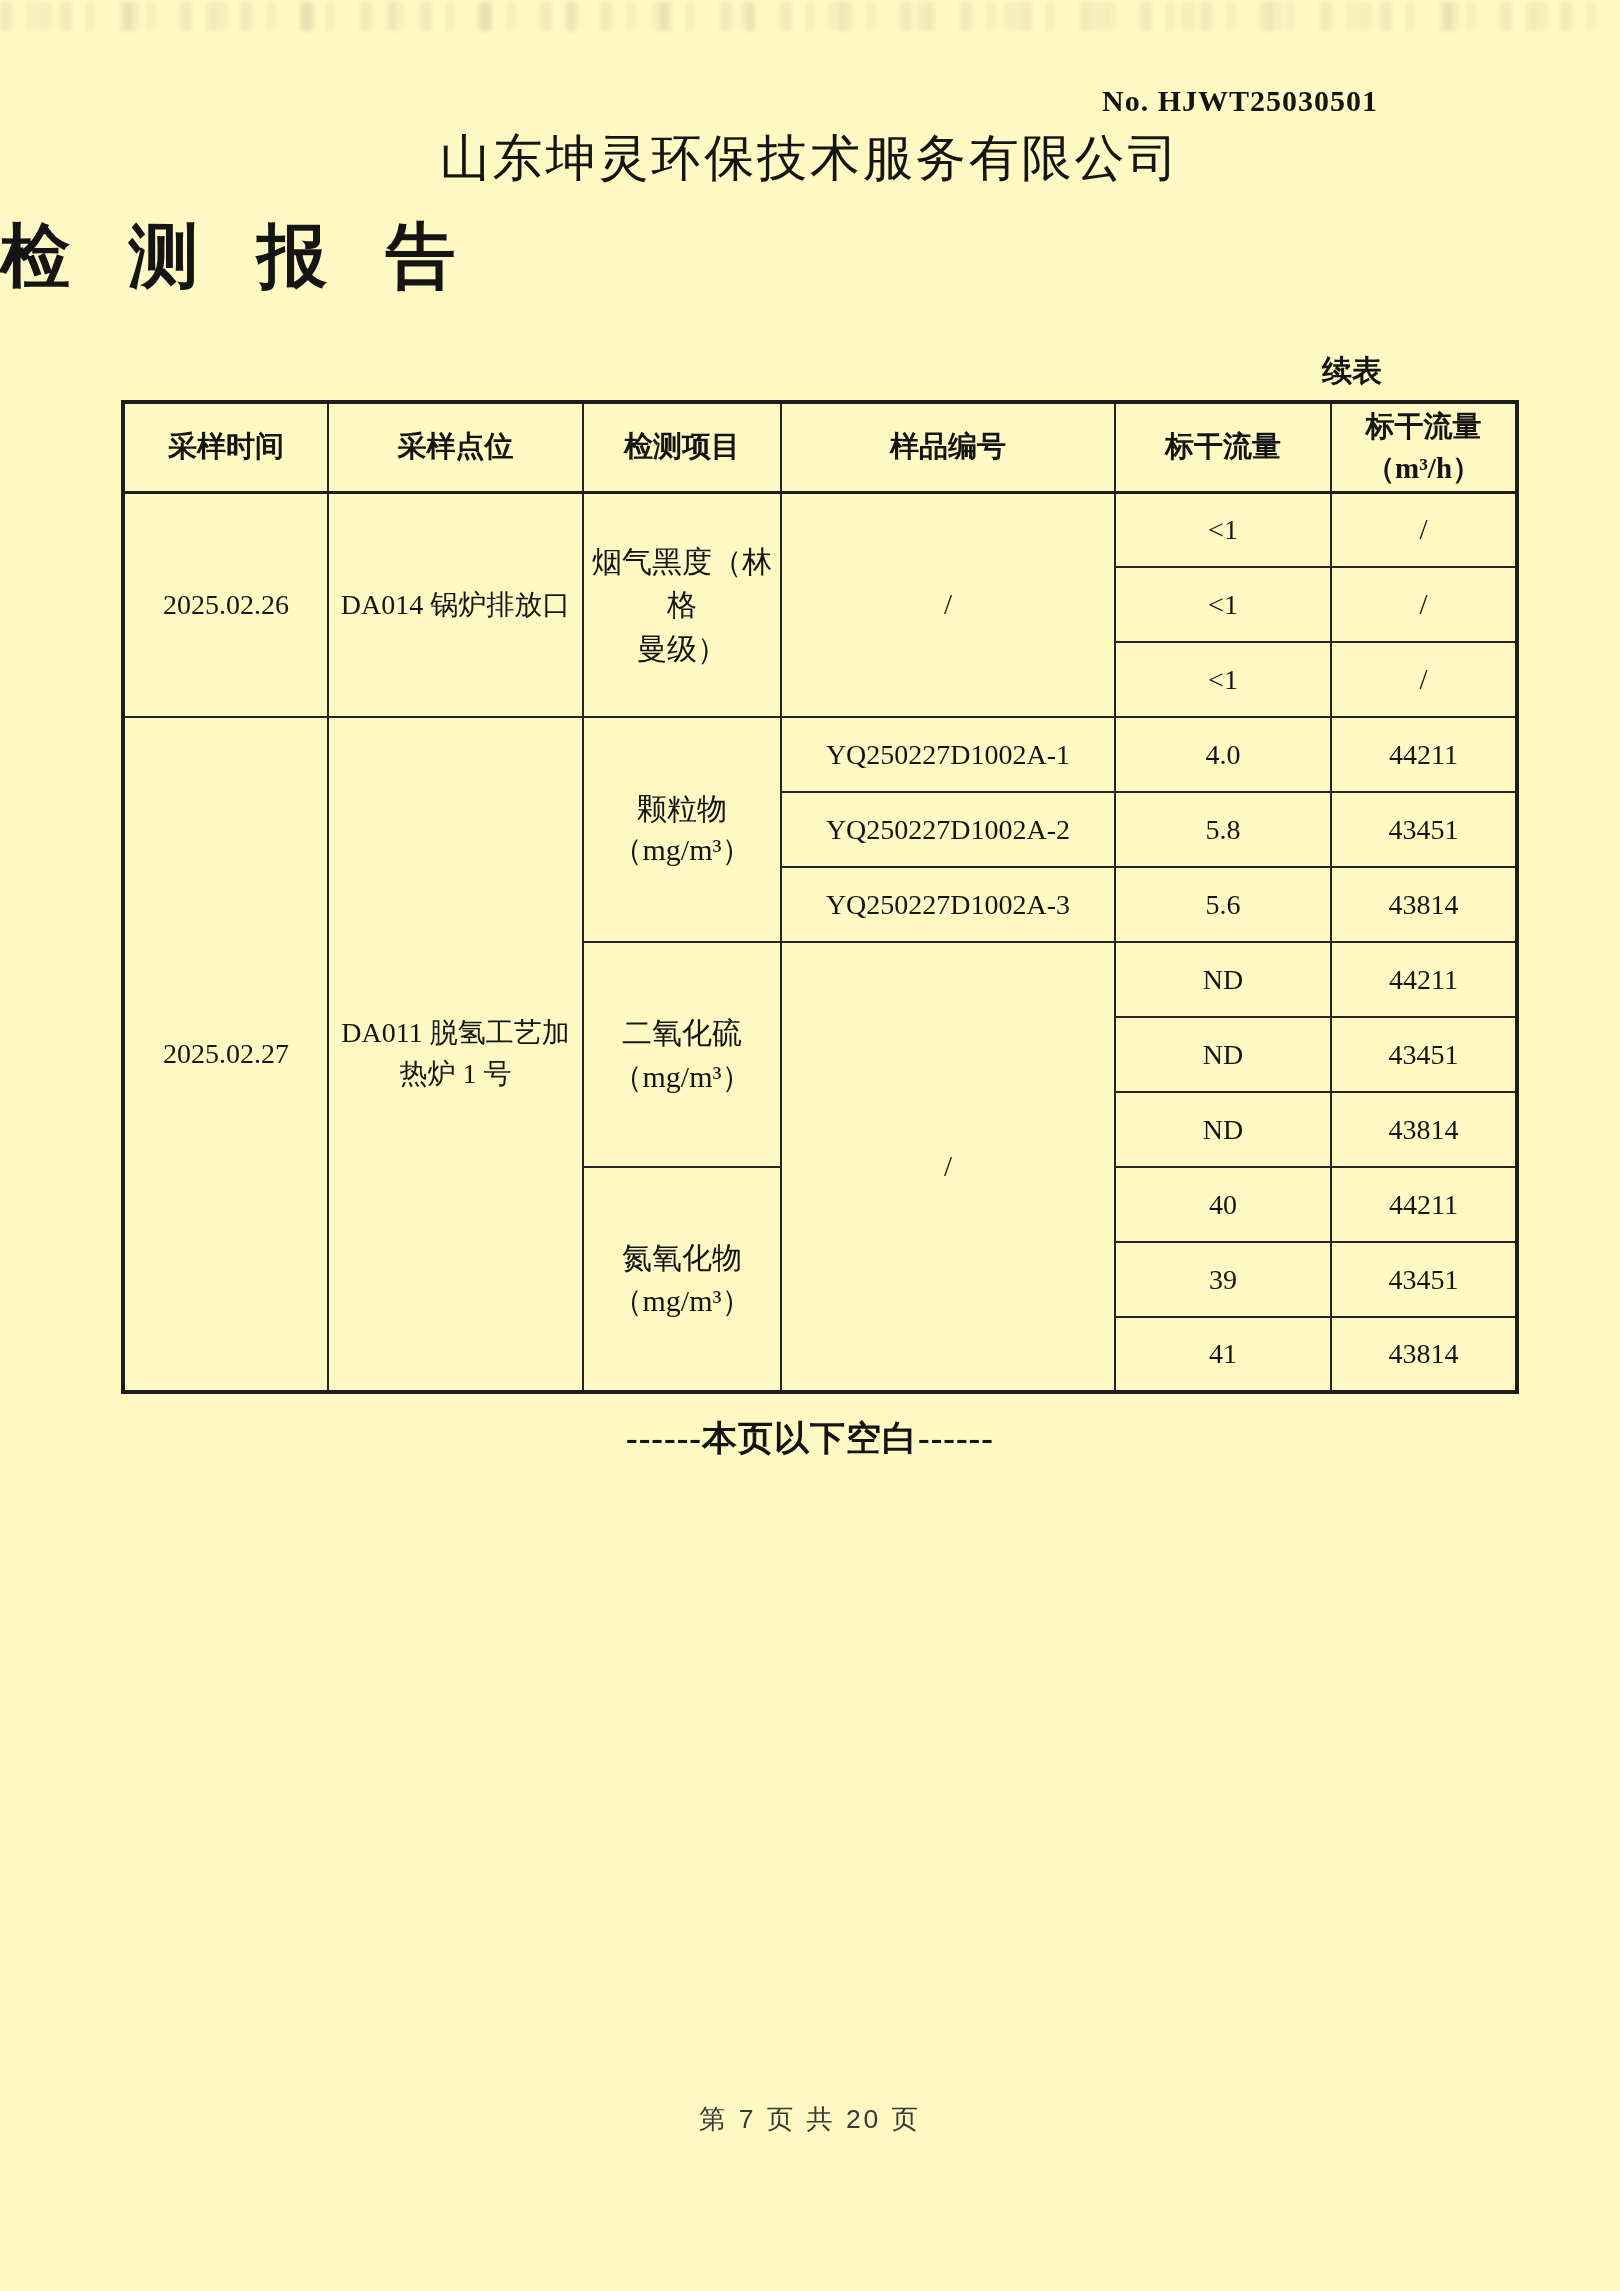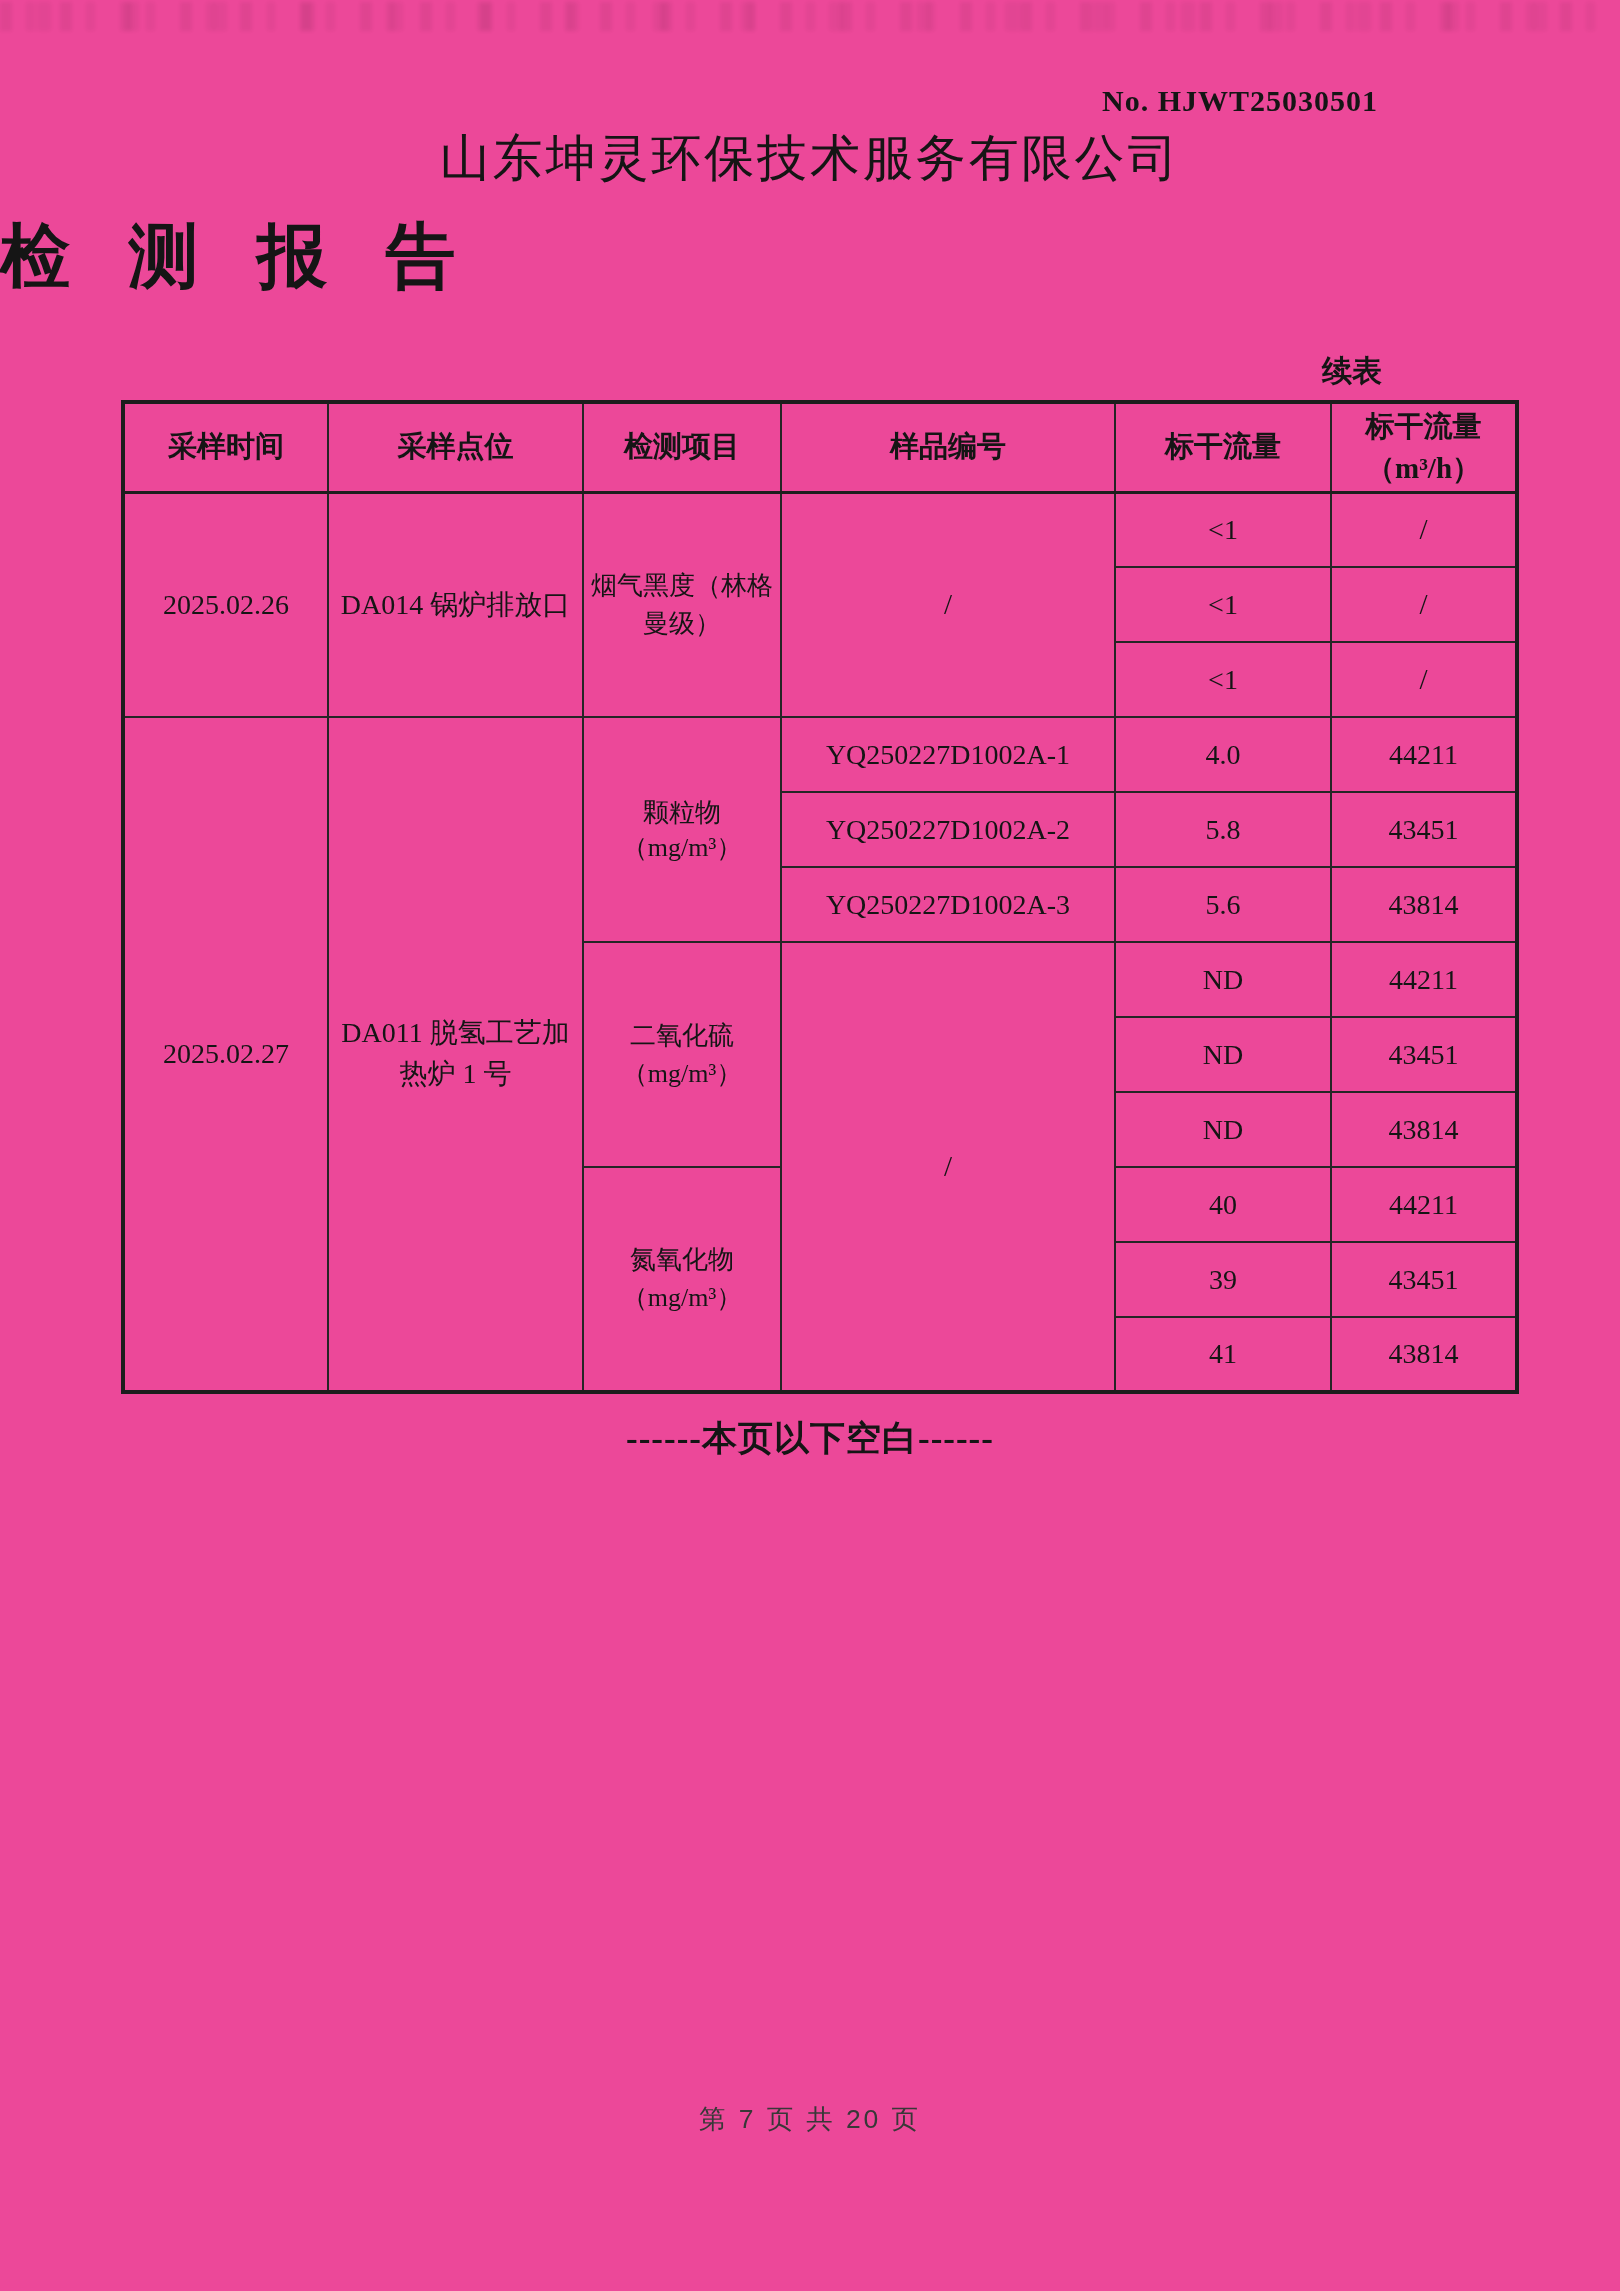--- a/index.html
+++ b/index.html
@@ -1,20 +1,20 @@
 <!DOCTYPE html>
 <html><head>
 <meta charset="utf-8">
 <style>
   html,body{margin:0;padding:0;background:#9a9a9a;}
   .page{
     position:relative;
     width:1620px;height:2292px;
     margin:0 auto;
-    background:#ec4899;
+    background:#fef9c3;
     font-family:"Liberation Serif","DejaVu Serif",serif;
     color:#151515;
     overflow:hidden;
   }
   
   .scan-noise{
     position:absolute;top:2px;left:0;right:0;height:29px;
     background:
       repeating-linear-gradient(90deg, rgba(0,0,0,0.07) 0 11.8px, transparent 11.8px 26.5px, rgba(0,0,0,0.05) 26.5px 35px, transparent 35px 60px),
       repeating-linear-gradient(90deg, transparent 0 37px, rgba(0,0,0,0.05) 37px 51px, transparent 51px 88px);
@@ -48,21 +48,21 @@
     border:2px solid #252525;
     text-align:center;vertical-align:middle;
     padding:0 3.9px;
     overflow:hidden;
   }
   table.report{border:4.9px solid #1d1d1d;padding-left:33px;}
   table.report thead td{font-weight:bold;border-bottom:3.9px solid #1d1d1d;font-size:29px;}
   table.report thead tr{height:90px;}
   table.report tbody tr{height:75px;}
   .pre{white-space:pre-line;line-height:1.45;margin-left:24px;}
-  .item-cell{font-size:26px;padding:0 2px;}
+  .item-cell{font-size:30px;padding:0 2px;}
   .slash{font-size:29px;}
   .blank-note{
     position:absolute;left:0;width:100%;top:1415px;
     text-align:center;font-size:35px;font-weight:bold;letter-spacing:1px;
   }
   .page-footer{
     position:absolute;left:0;width:100%;top:2101px;
     text-align:center;font-size:26.5px;color:#383838;
     font-family:"Liberation Sans","DejaVu Sans",sans-serif;
     letter-spacing:2.9px;

